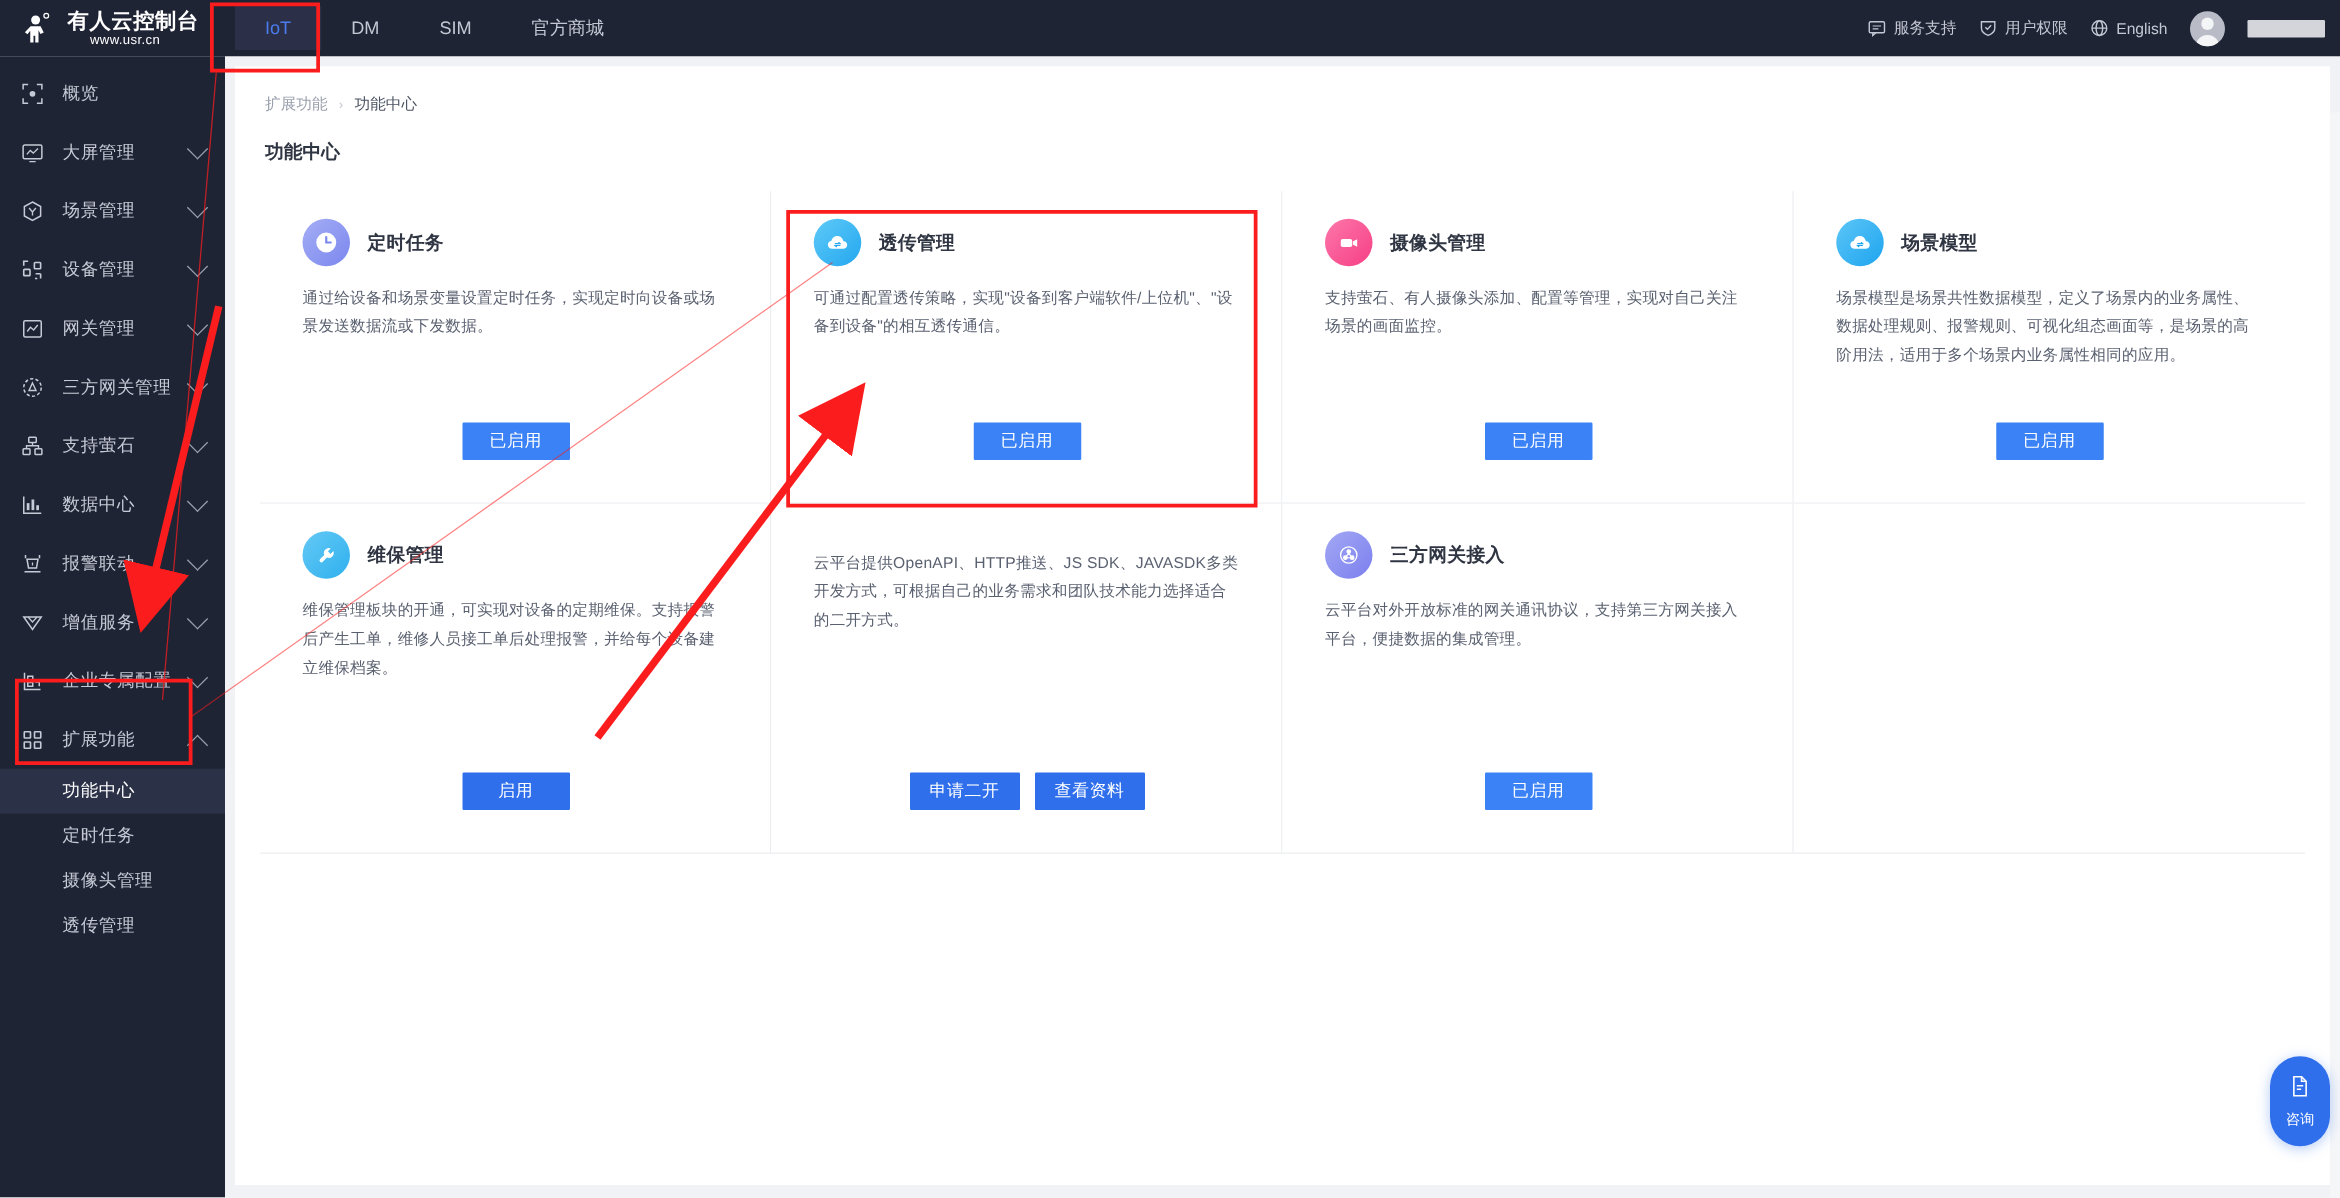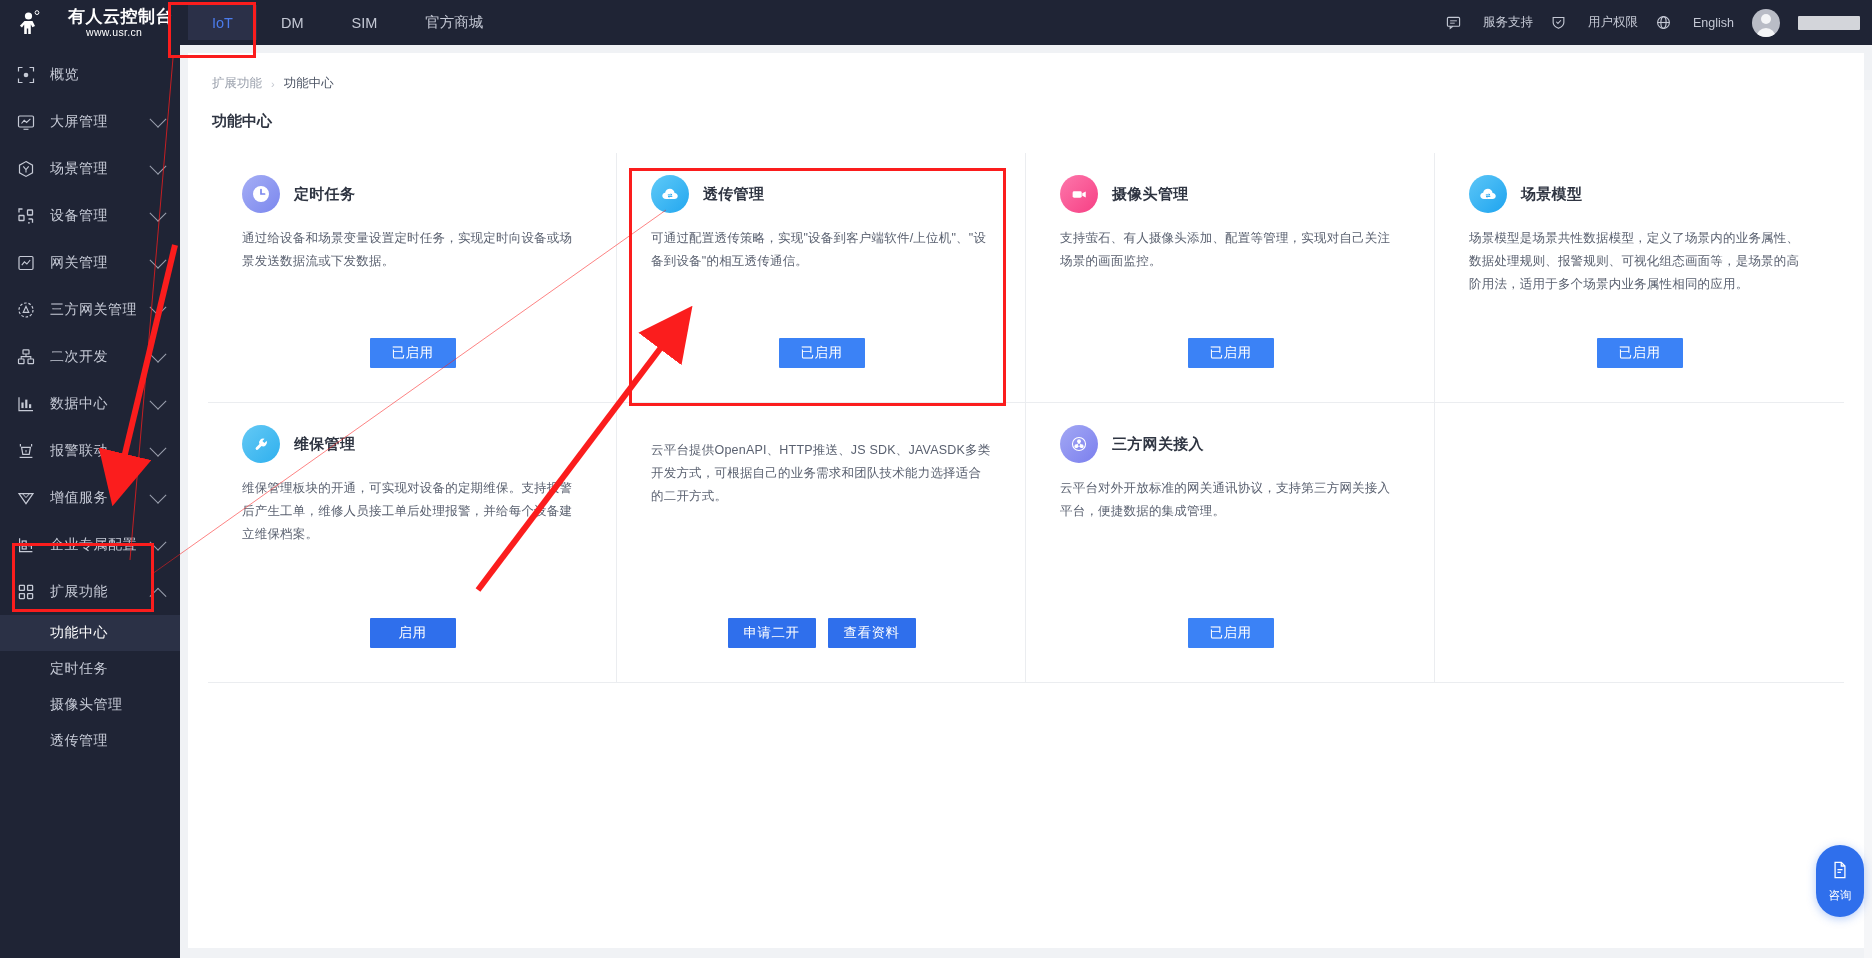--- a/index.html
+++ b/index.html
@@ -20,42 +20,42 @@
     z-index: 40;
   }
   .logo-block {
     width: 180px; height: 45px;
     display: flex; align-items: center; padding-left: 16px;
   }
   .logo-mark {
     width: 30px; height: 30px; position: relative; flex: 0 0 auto;
   }
   .logo-mark svg { display:block; }
-  .logo-text { margin-left: 22px; line-height: 1; }
+  .logo-text { margin-left: 8px; line-height: 1; }
   .logo-title {
     color: #ffffff; font-size: 17px; font-weight: 700; letter-spacing: .5px;
     white-space: nowrap;
   }
   .logo-sub {
     color: #ffffff; font-size: 10.5px; letter-spacing: .3px;
     margin-top: 2px; margin-left: 18px; white-space: nowrap;
   }
   .topnav { display: flex; align-items: center; height: 45px; margin-left: 8px; }
   .topnav-item {
     height: 35px; padding: 0 24px;
     display: flex; align-items: center; justify-content: center;
     color: #c4c8d4; font-size: 14.5px; white-space: nowrap; cursor: pointer;
   }
   .topnav-item.active { color: #4b7bec; background: #2b3048; }
   .header-right {
     margin-left: auto; display: flex; align-items: center;
     height: 45px; padding-right: 12px; gap: 18px;
   }
   .hr-item {
-    display: flex; align-items: center; gap: 22px;
+    display: flex; align-items: center; gap: 6px;
     color: #c4c8d4; font-size: 12.5px; cursor: pointer; white-space: nowrap;
   }
   .hr-item svg { display: block; }
   .avatar {
     width: 28px; height: 28px; border-radius: 50%;
     background: #b9bcc6; overflow: hidden; position: relative; flex: 0 0 auto;
   }
   .avatar::after {
     content: ""; position: absolute; left: 50%; top: 5px;
     width: 10px; height: 10px; border-radius: 50%;
@@ -336,21 +336,21 @@
 
       <div class="menu-item">
         <span class="mi-icon">
           <svg width="18" height="18" viewBox="0 0 18 18" fill="none" stroke="#c6cad6" stroke-width="1.2">
             <rect x="6" y="1.8" width="6" height="4.2" rx=".6"></rect>
             <rect x="1.5" y="11" width="5.5" height="4.6" rx=".6"></rect>
             <rect x="11" y="11" width="5.5" height="4.6" rx=".6"></rect>
             <path d="M9 6 V8.6 M4.2 11 V8.6 H13.8 V11" stroke-width="1.1"></path>
           </svg>
         </span>
-        <span class="mi-label">二次开发</span>
+        <span class="mi-label">支持萤石</span>
         <span class="chev"></span>
       </div>
 
       <div class="menu-item">
         <span class="mi-icon">
           <svg width="18" height="18" viewBox="0 0 18 18" fill="none" stroke="#c6cad6" stroke-width="1.2">
             <path d="M2 2.2 V15.6 H16"></path>
             <rect x="4.4" y="7.5" width="2.2" height="5.6" fill="#c6cad6" stroke="none"></rect>
             <rect x="8.2" y="4.6" width="2.2" height="8.5" fill="#c6cad6" stroke="none"></rect>
             <rect x="12" y="9.2" width="2.2" height="3.9" fill="#c6cad6" stroke="none"></rect>

